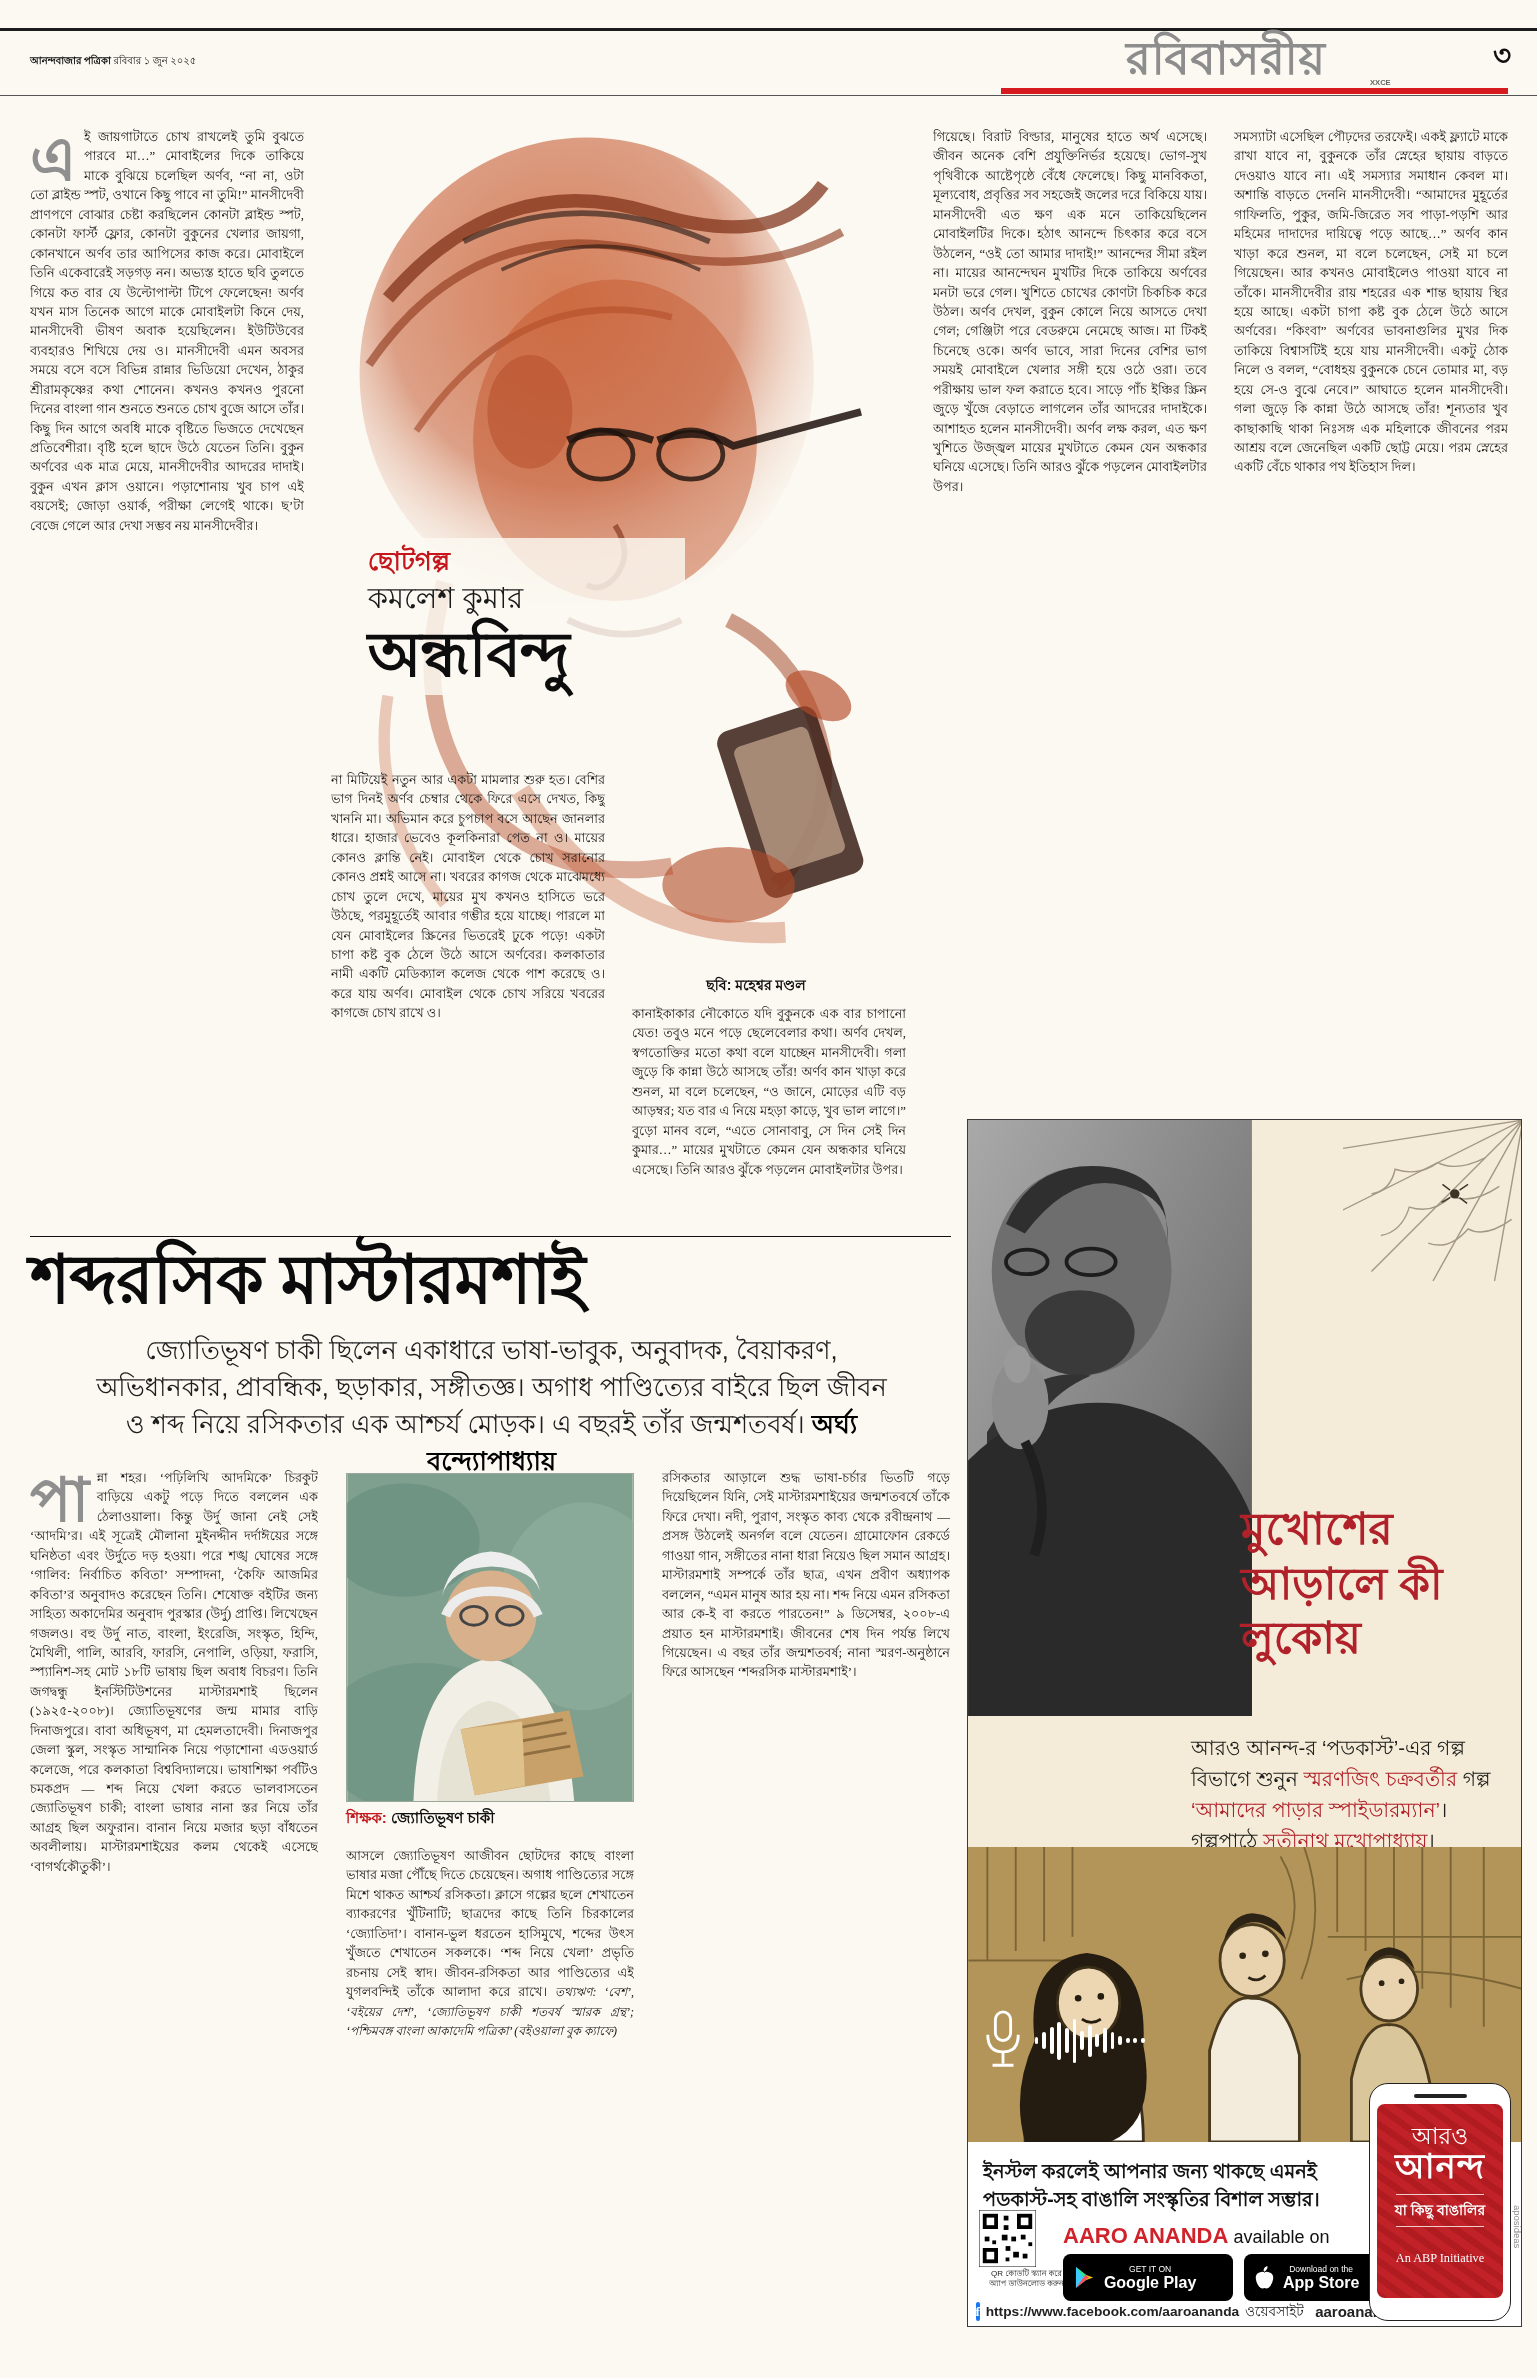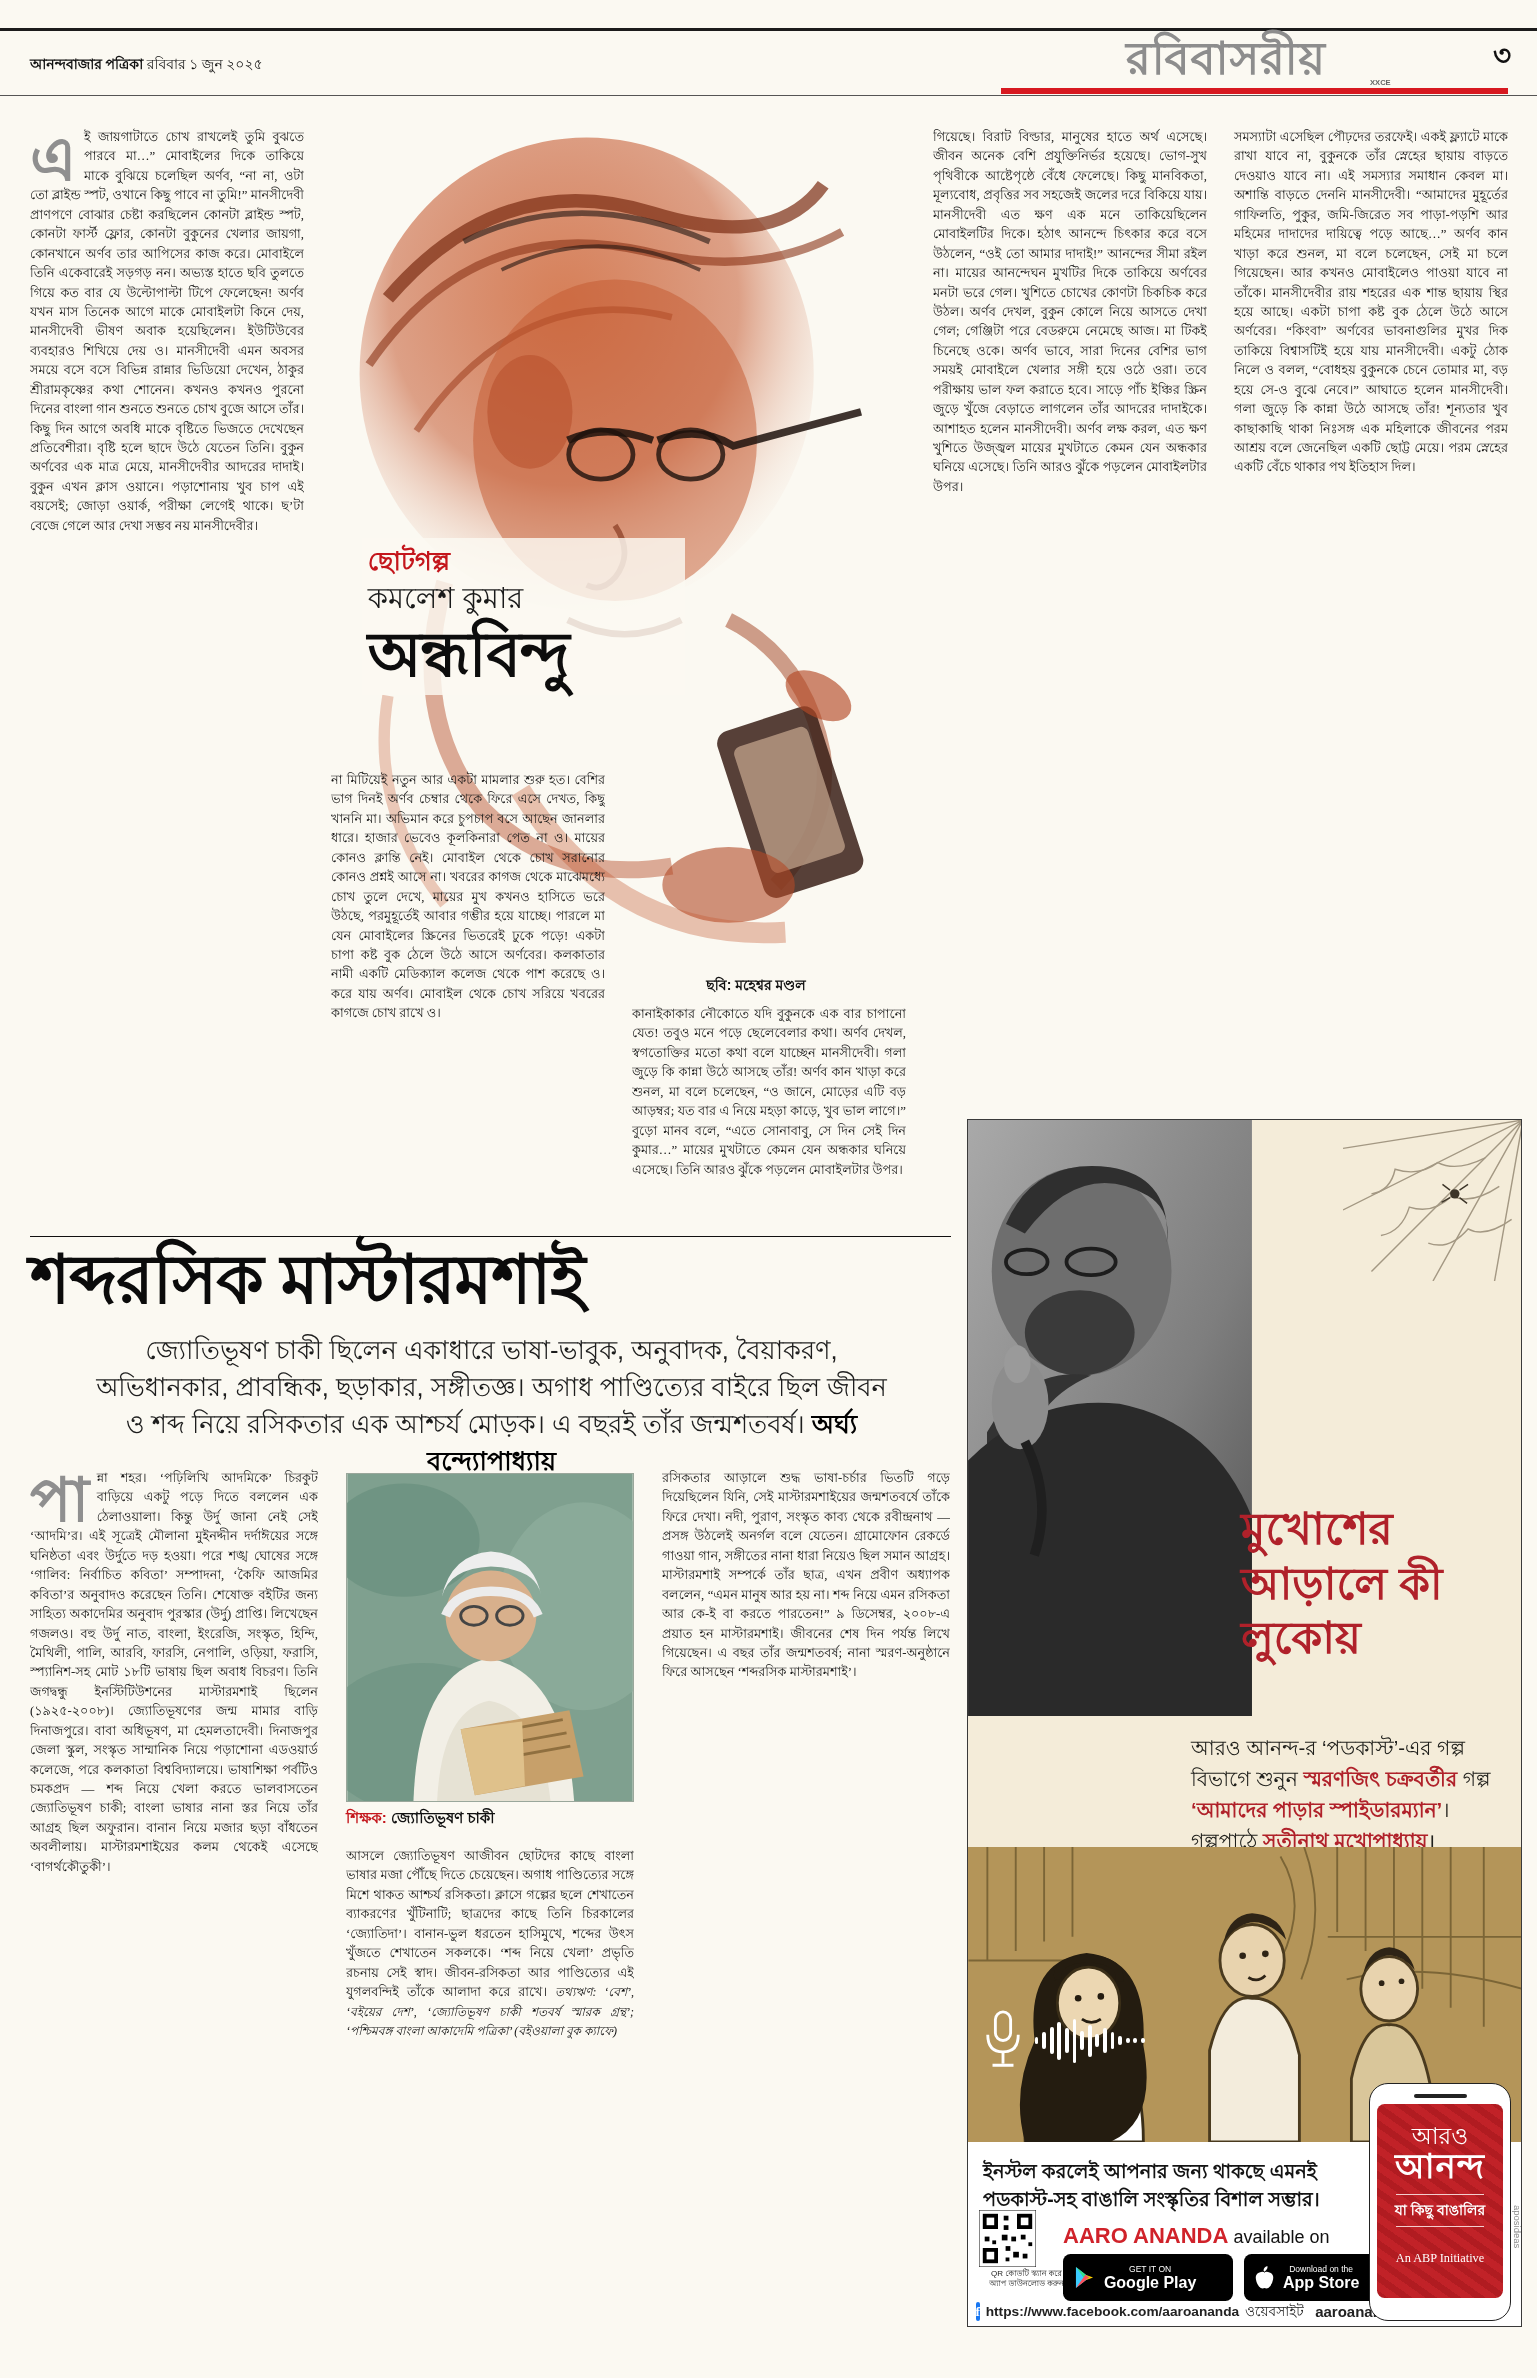--- a/index.html
+++ b/index.html
@@ -2,21 +2,21 @@
 <html style="font-size:15px"><head>
 <meta charset="utf-8">
 <style>
   html,body{margin:0;padding:0;background:#e8e6e0;}
   #page{position:relative;width:1538px;height:2378px;margin:0 auto;background:#fbf9f2;overflow:hidden;
         font-family:"Liberation Serif","DejaVu Serif",serif;color:#111;}
   .abs{position:absolute;}
   
   .rule-top{left:0;top:28px;width:1538px;height:2.8px;background:#1c1c1c;}
   .rule-header{left:0;top:95px;width:1538px;height:0.9px;background:#555;}
-  .header-left{left:30px;top:53px;font-size:14px;white-space:nowrap;}
+  .header-left{left:30px;top:53px;font-size:10px;white-space:nowrap;}
   .paper-name{font-weight:bold;}
   .masthead-rule{left:1001px;top:88px;width:507px;height:5.7px;background:#d71920;}
   .masthead{left:1126px;top:36px;font:700 45px/1 "Liberation Sans","DejaVu Sans",sans-serif;color:#8d8d8d;letter-spacing:0.9px;}
   .edition-code{left:1370px;top:79px;font:700 7.6px/1 "Liberation Sans",sans-serif;color:#666;}
   .page-num{left:1493px;top:42px;font:700 28px/1 "Liberation Sans",sans-serif;color:#111;}
   
   .col{position:absolute;width:274px;font-size:12.8px;line-height:1.52;text-align:justify;overflow:hidden;color:#141414;}
   .dropcap{float:left;font:700 61px/0.85 "Liberation Sans","DejaVu Sans",sans-serif;color:#8f8f8f;margin:5.7px 7.6px 0 0;}
   .illus{left:331px;top:128px;width:587px;height:844px;}
   .story-head{left:362px;top:538px;width:312px;background:rgba(251,249,242,0.82);padding:7.6px 5.7px;}
@@ -33,21 +33,21 @@
   .photo-caption{left:346px;top:1809px;width:288px;font:700 15px/1.25 "Liberation Sans",sans-serif;}
   .cap-red{color:#c4161c;}
   .source-note{font-style:italic;font-size:12px;}
   
   .ad{left:967px;top:1119px;width:555px;height:1208px;background:#f4ecd9;border:0.9px solid #3a3a3a;box-sizing:border-box;overflow:hidden;}
   .ad .abs{position:absolute;}
   .ad-redblock{left:0;top:0;width:238px;height:352px;background:#a61e22;
      background-image:repeating-linear-gradient(115deg,rgba(60,8,10,0.35) 0 8.5px,rgba(190,40,44,0.25) 8.5px 21px);}
   .ad-headline{left:273px;top:382px;width:271px;font:700 44px/1.24 "Liberation Sans","DejaVu Sans",sans-serif;color:#b0212a;}
   .ad-body{left:223px;top:613px;width:318px;font:400 20.3px/1.52 "Liberation Sans",sans-serif;color:#20201c;}
-  .ad-red{color:#b0212a;font-weight:700;}
+  .ad-red{color:#b0212a;font-weight:400;}
   .comic-band{left:0;top:727px;width:555px;height:295px;background:#b49559;overflow:hidden;}
   .ad-white{left:0;top:1022px;width:555px;height:185px;background:#fff;}
   .install-text{left:15px;top:1037px;width:369px;font:700 19.4px/1.45 "Liberation Sans",sans-serif;color:#141414;}
   .qr{left:11.4px;top:1090px;width:57px;height:57px;}
   .qr-caption{left:19px;top:1149px;width:79px;font:400 8px/1.3 "Liberation Sans",sans-serif;text-align:center;color:#222;}
   .aaro-line{left:95px;top:1105px;width:322px;font:700 22px/1 "Liberation Sans",sans-serif;color:#d0222a;white-space:nowrap;}
   .avail{font:400 18px/1 "Liberation Sans",sans-serif;color:#111;}
   .badge{position:absolute;height:47px;background:#000;border-radius:7.6px;color:#fff;display:flex;align-items:center;padding:0 11.4px;box-sizing:border-box;text-align:center;}
   .badge .txt{margin-left:8.5px;line-height:1.1;}
   .badge .small{font:400 8.5px/1.2 "Liberation Sans",sans-serif;display:block;}

